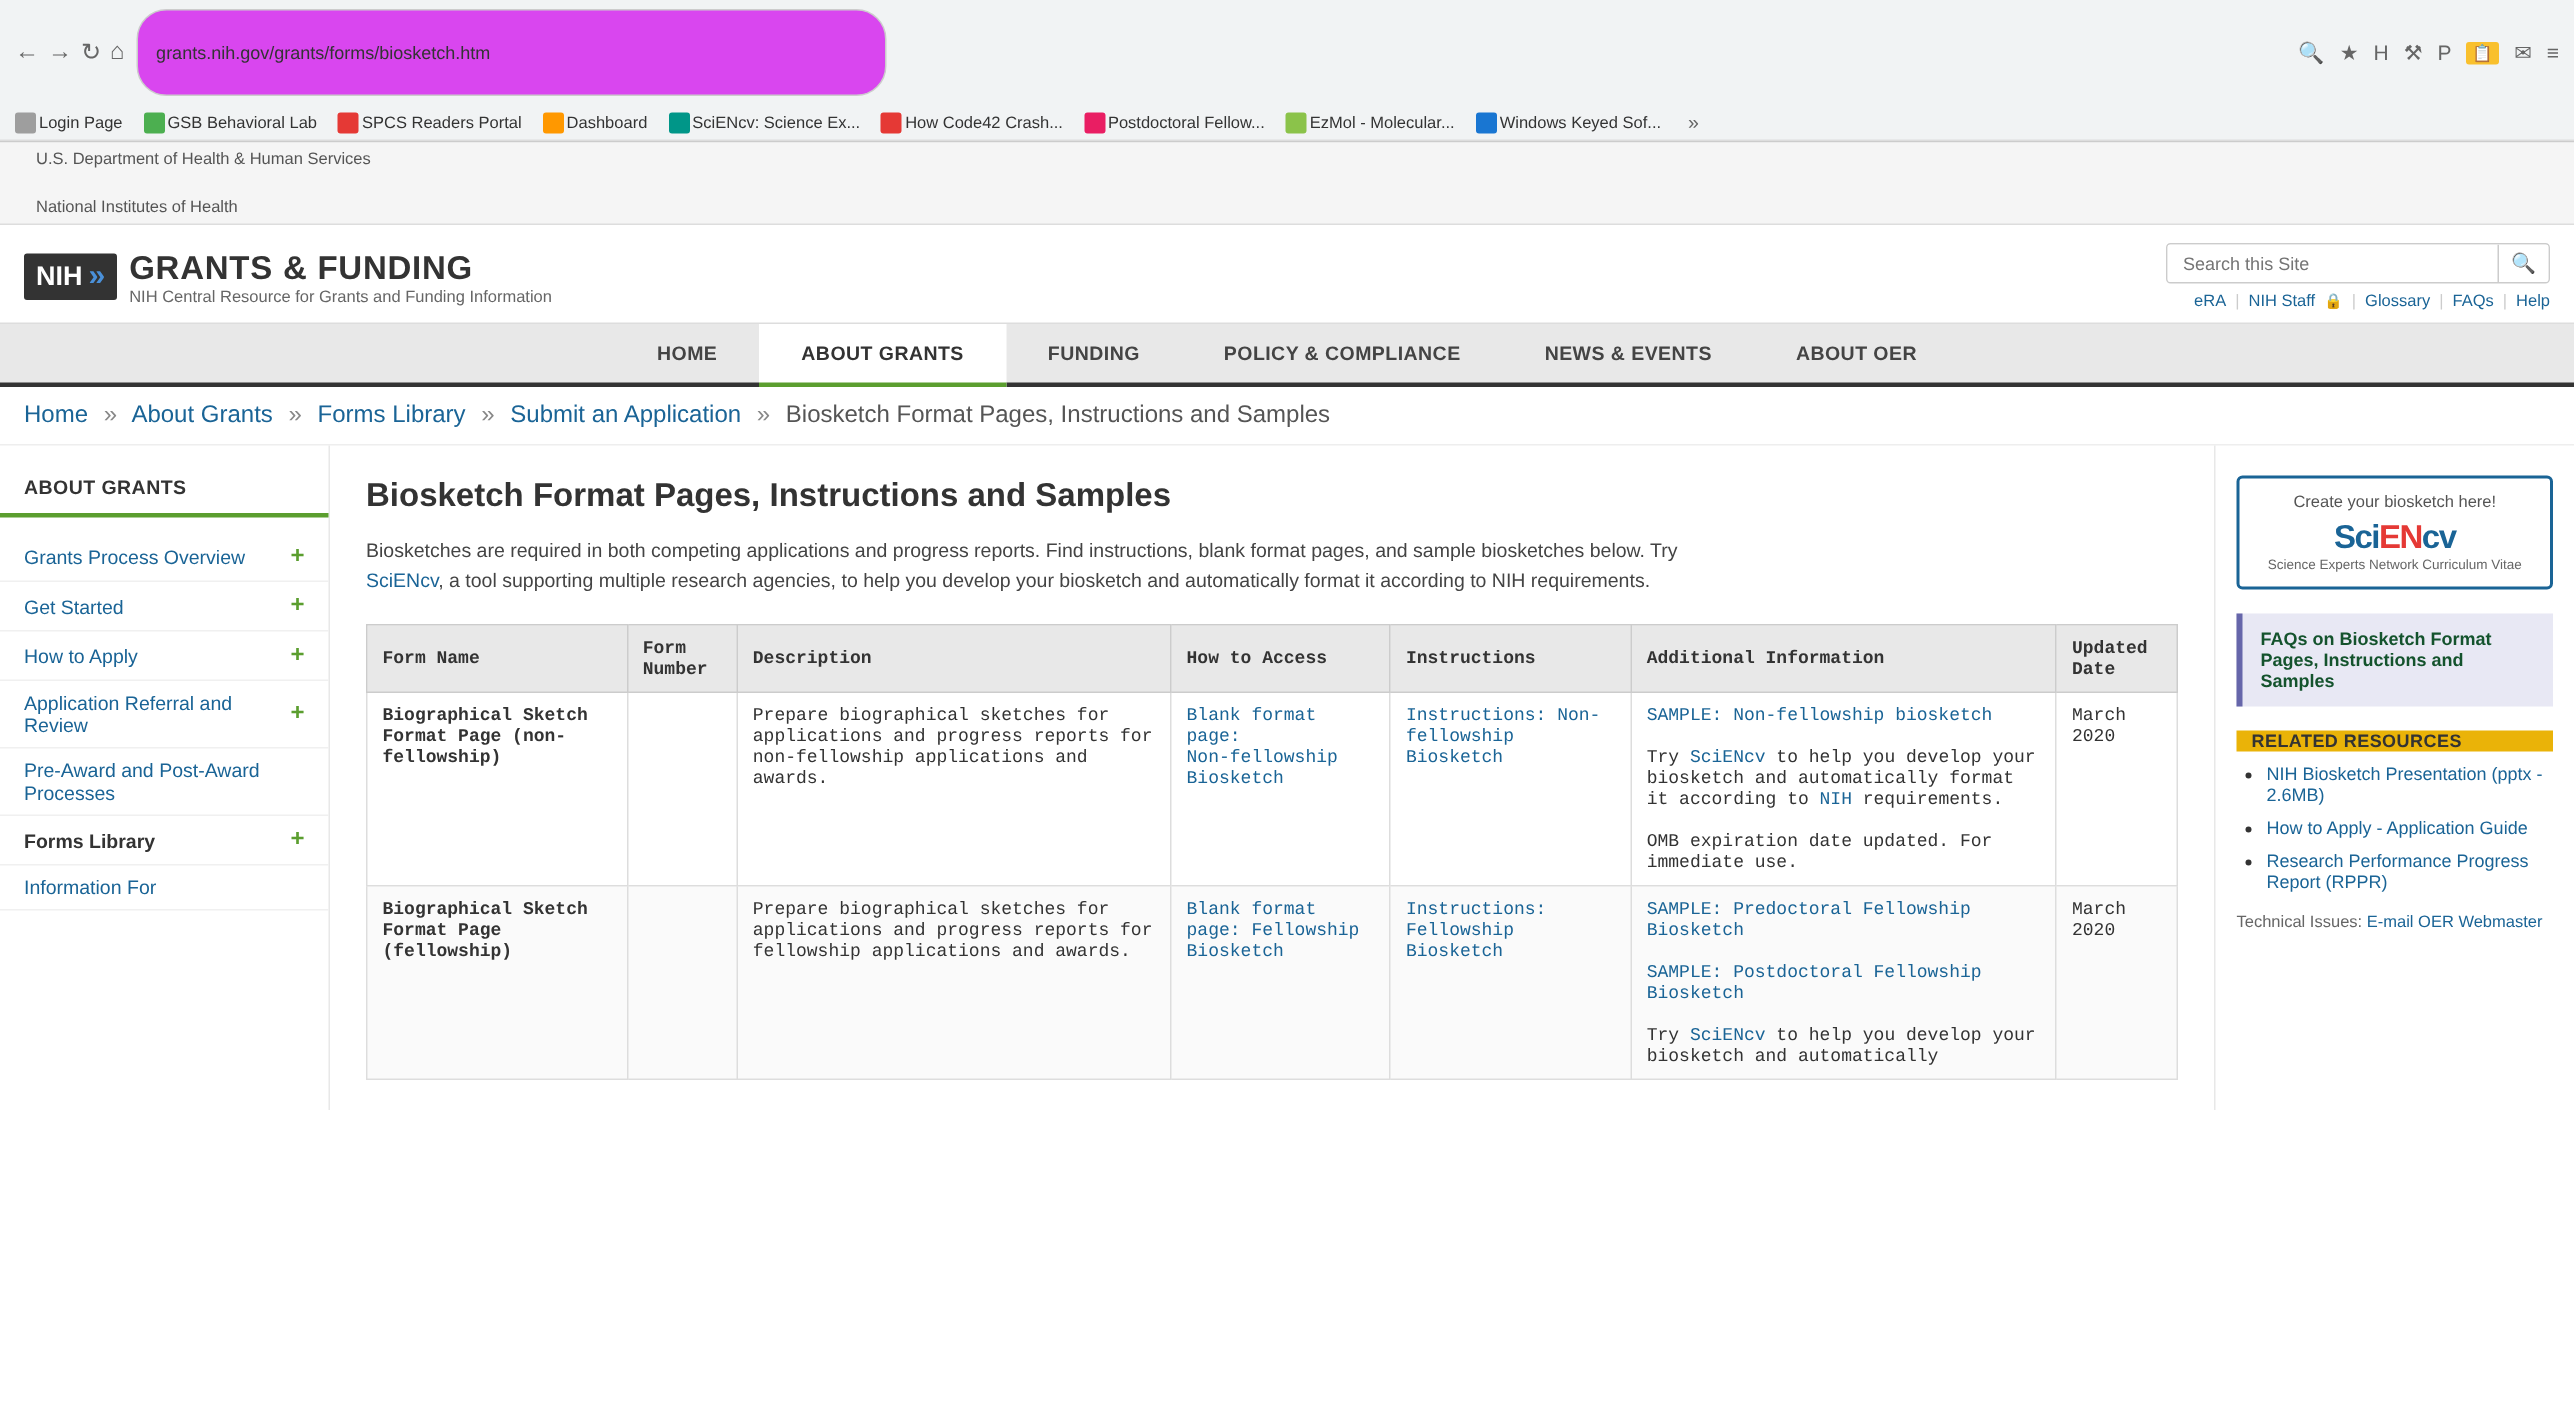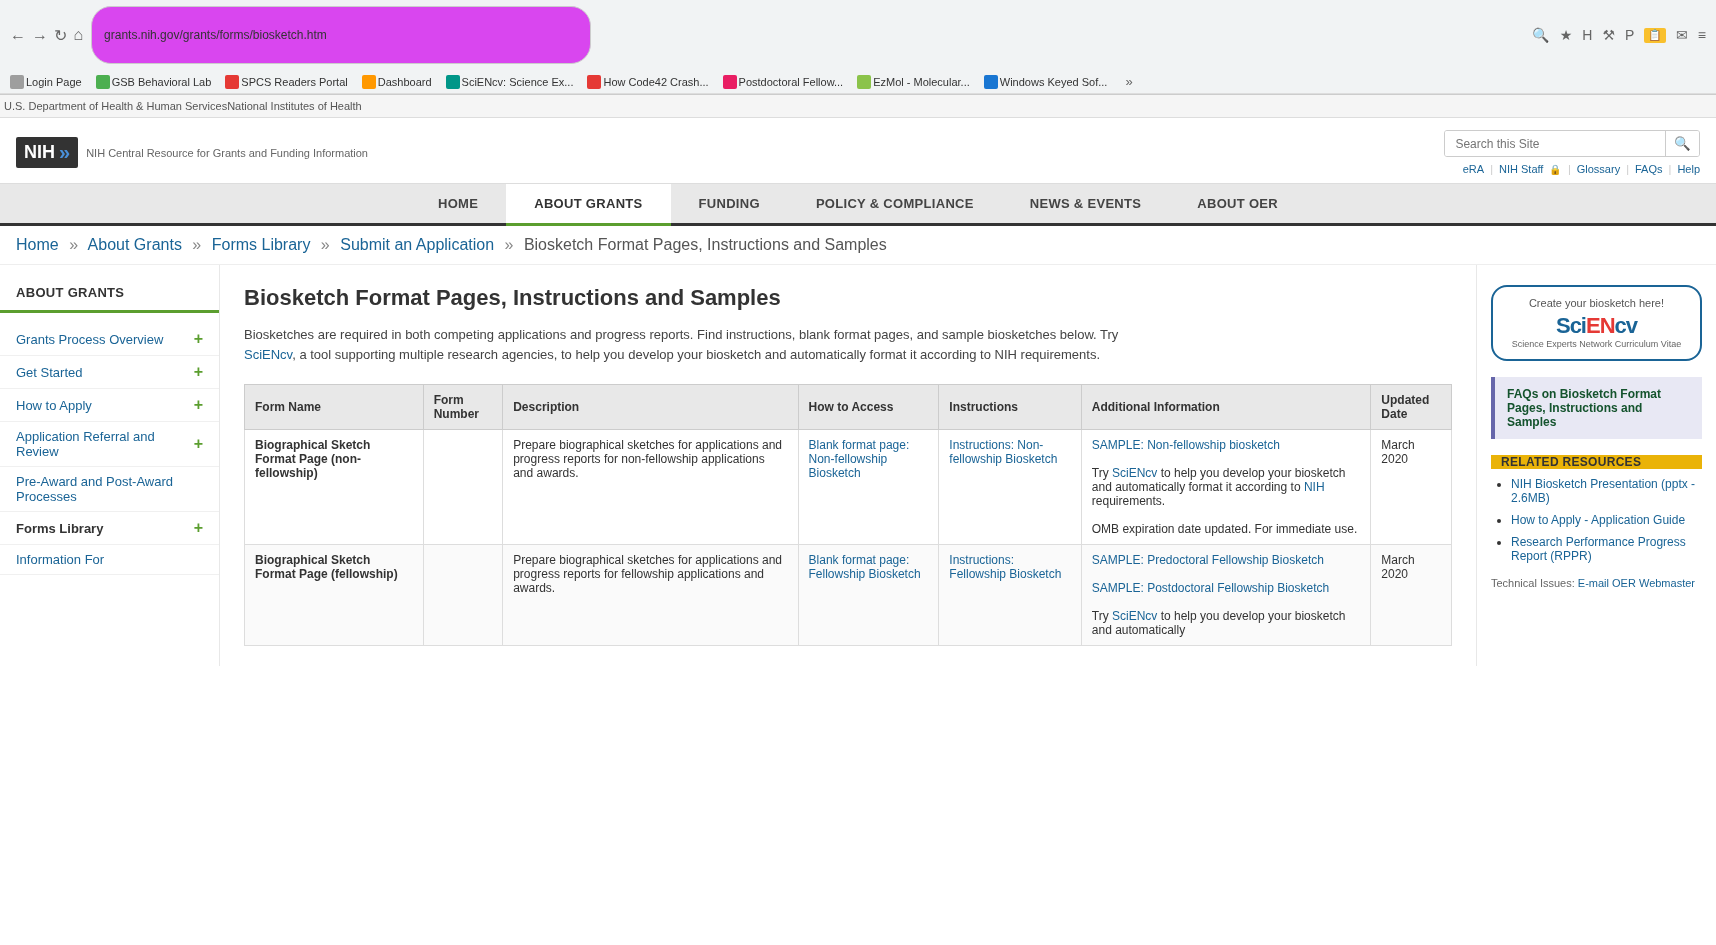--- a/index.html
+++ b/index.html
@@ -17,21 +17,21 @@
     .bk-green { background: #4CAF50; }
     .bk-red { background: #e53935; }
     .bk-blue { background: #1976d2; }
     .bk-orange { background: #ff9800; }
     .bk-teal { background: #009688; }
     .bk-pink { background: #e91e63; }
     .bk-lime { background: #8bc34a; }
     .bk-gray { background: #9e9e9e; }
 
     
-    .gov-bar { background: #f5f5f5; border-bottom: 1px solid #ddd; padding: 5px 4px; display: flex; font-size: 11px; color: #555; }
+    .gov-bar { background: #f5f5f5; border-bottom: 1px solid #ddd; padding: 5px 24px; display: flex; gap: 20px; font-size: 11px; color: #555; flex-direction: column; }
     .gov-bar a { color: #555; text-decoration: none; }
 
     
     .nih-header { background: #fff; padding: 12px 16px 8px 16px; display: flex; align-items: center; justify-content: space-between; border-bottom: 1px solid #ddd; }
     .nih-logo-area { display: flex; align-items: center; gap: 8px; }
     .nih-box { background: #333; color: #fff; font-weight: bold; font-size: 18px; padding: 4px 8px; border-radius: 2px; display: flex; align-items: center; gap: 4px; }
     .nih-arrow { color: #4a90d9; font-size: 20px; font-weight: bold; }
     .nih-title-text h1 { font-size: 22px; font-weight: bold; color: #333; letter-spacing: 0.5px; }
     .nih-title-text p { font-size: 11px; color: #666; }
 
@@ -66,30 +66,30 @@
 
     
     .main-area { flex: 1; padding: 20px 24px; }
 
     .page-title { font-size: 22px; font-weight: bold; color: #333; margin-bottom: 14px; }
 
     .intro-text { font-size: 13px; color: #444; line-height: 1.5; margin-bottom: 20px; max-width: 900px; }
     .intro-text a { color: #1a6496; }
 
     
-    .forms-table { width: 100%; border-collapse: collapse; font-size: 12px; }
+    .forms-table { width: 100%; border-collapse: collapse; font-size: 12px; font-family: Liberation Mono, monospace; }
     .forms-table th { background: #e8e8e8; font-weight: bold; padding: 8px 10px; text-align: left; border: 1px solid #ccc; font-size: 12px; }
     .forms-table td { padding: 8px 10px; border: 1px solid #ddd; vertical-align: top; }
     .forms-table tr:nth-child(even) td { background: #fafafa; }
     .forms-table a { color: #1a6496; text-decoration: none; }
     .bold { font-weight: bold; }
 
     
     .right-sidebar { width: 240px; min-width: 240px; padding: 20px 14px; border-left: 1px solid #e8e8e8; }
-    .sciencv-box { border: 2px solid #1a6496; border-radius: 16px; padding: 10px; text-align: center; margin-bottom: 16px; }
+    .sciencv-box { border: 2px solid #1a6496; border-radius: 4px; padding: 10px; text-align: center; margin-bottom: 16px; }
     .sciencv-box .create-text { font-size: 11px; color: #555; margin-bottom: 4px; }
     .sciencv-logo { font-size: 22px; font-weight: bold; color: #1a6496; letter-spacing: -1px; }
     .sciencv-logo .sci { color: #1a6496; }
     .sciencv-logo .en { color: #e53935; }
     .sciencv-logo .cv { color: #1a6496; }
     .sciencv-subtitle { font-size: 9px; color: #666; }
 
     .faq-box { background: #e8e8f4; border-left: 4px solid #6666aa; padding: 10px 12px; margin-bottom: 16px; font-size: 12px; color: #14532d; font-weight: bold; }
 
     .related-resources { margin-top: 4px; }
@@ -174,20 +174,21 @@
   <a>National Institutes of Health</a>
 </div>
 
 <div class="nih-header">
   <div class="nih-logo-area">
     <div class="nih-box">
       <span>NIH</span>
       <span class="nih-arrow">»</span>
     </div>
     <div class="nih-title-text">
+      <h1>GRANTS &amp; FUNDING</h1>
       <p>NIH Central Resource for Grants and Funding Information</p>
     </div>
   </div>
   <div class="header-right">
     <div class="search-box">
       <input type="text" placeholder="Search this Site" style="">
       <button>🔍</button>
     </div>
     <div class="header-links">
       <a>eRA</a>

